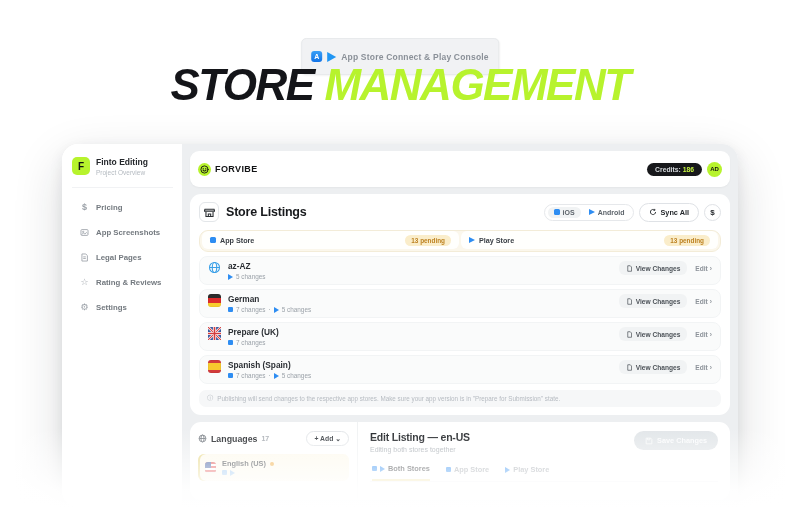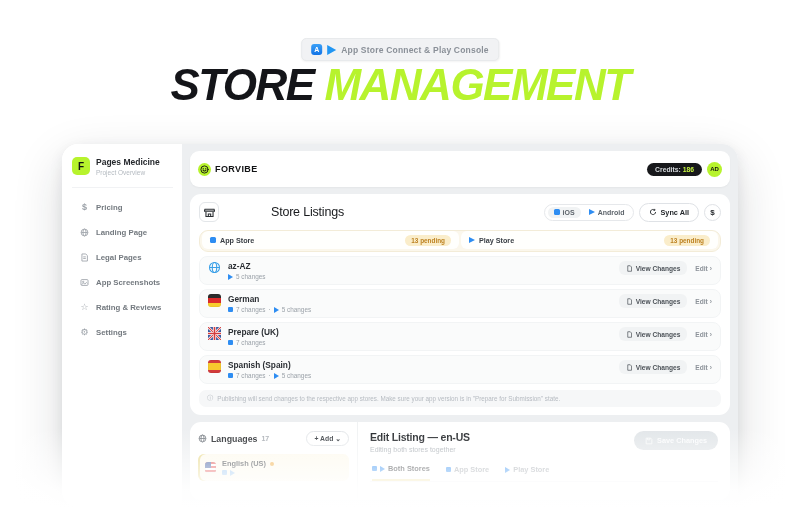--- a/index.html
+++ b/index.html
@@ -2,21 +2,21 @@
 <html><head>
 <meta charset="utf-8">
 <style>
   * { margin:0; padding:0; box-sizing:border-box; }
   html,body { width:800px; height:507px; overflow:hidden; background:#fff;
     font-family:"Liberation Sans","DejaVu Sans",sans-serif; position:relative; }
 
   
   .hero-badge { position:absolute; top:38px; left:50%; transform:translateX(-50%);
     display:flex; align-items:center; gap:5px; background:#f1f2f4; border:1px solid #e8eaec;
-    border-radius:5px; padding:5px 9px; box-shadow:0 1px 2px rgba(0,0,0,.05); }
+    border-radius:5px; padding:12px 9px; box-shadow:0 1px 2px rgba(0,0,0,.05); }
   .hero-badge .txt { font-size:8.5px; font-weight:700; color:#8a9098; letter-spacing:.2px; }
   .as-icon { width:11px; height:11px; background:linear-gradient(180deg,#3aa0f7,#1273e6);
     border-radius:3px; color:#fff; font-size:7px; font-weight:800; display:flex;
     align-items:center; justify-content:center; line-height:1; }
   .gp-icon { width:0; height:0; border-style:solid; border-width:5.5px 0 5.5px 9px;
     border-color:transparent transparent transparent #2196f3; }
   .hero-title { position:absolute; top:60px; left:0; width:100%; text-align:center;
     font-size:44px; font-weight:bold; font-style:italic; letter-spacing:-1.5px;
     color:#141519; white-space:nowrap; }
   .hero-title .accent { color:#b7f32d; }
@@ -57,21 +57,21 @@
   .credits .cl { color:#d6dade; font-weight:600; }
   .credits .cv { color:#c7f542; font-weight:800; }
   .avatar { width:15px; height:15px; border-radius:50%; background:#b7f32d; color:#111;
     font-size:6px; font-weight:800; display:flex; align-items:center; justify-content:center; }
 
   .panel { background:#fff; border-radius:11px; padding:8px 9px; margin-top:7px; }
 
   .head-row { display:flex; align-items:center; }
   .h-icon { width:20px; height:20px; border:1px solid #e3e6e9; border-radius:6px;
     display:flex; align-items:center; justify-content:center; margin-right:7px; color:#2b2f33; }
-  .h-title { font-size:12.5px; font-weight:400; color:#17191c; letter-spacing:-.2px;margin-left:45px; }
+  .h-title { font-size:12.5px; font-weight:700; color:#17191c; letter-spacing:-.2px; }
   .h-sub { font-size:7.3px; color:#9aa1a8; margin-top:2px; }
   .head-ctrl { margin-left:auto; display:flex; align-items:center; gap:5px; }
   .seg { display:flex; align-items:center; background:#fff; border:1px solid #e6e8eb;
     border-radius:999px; padding:2px 3px; gap:2px; }
   .seg-opt { display:flex; align-items:center; gap:3px; font-size:7px; font-weight:600;
     color:#5d646b; padding:2px 6px; border-radius:999px; }
   .seg-opt.on { background:#f1f3f4; }
   .mini-as { width:6px; height:6px; border-radius:1.5px; background:#2e8df2; flex-shrink:0; }
   .mini-gp { width:0; height:0; border-style:solid; border-width:3.5px 0 3.5px 6px;
     border-color:transparent transparent transparent #2e8df2; flex-shrink:0; }
@@ -167,58 +167,48 @@
   <span>STORE</span>
   <span class="accent">MANAGEMENT</span>
 </div>
 
 <div class="window">
 
   <aside class="sidebar">
     <div class="project">
       <div class="logo-sq">F</div>
       <div>
-        <div class="p-name">Pages Medicine</div>
+        <div class="p-name">Finto Editing</div>
         <div class="p-sub">Project Overview</div>
       </div>
     </div>
     <div class="side-div"></div>
 
     <div class="side-item">
       <span class="s-ic">$</span>
       <span>Pricing</span>
-    </div>
-    <div class="side-item">
-      <span class="s-ic">
-        <svg width="9" height="9" viewBox="0 0 14 14" fill="none" stroke="currentColor" stroke-width="1.3">
-            <circle cx="7" cy="7" r="5.3"></circle>
-            <ellipse cx="7" cy="7" rx="2.4" ry="5.3"></ellipse>
-            <path d="M1.8 7h10.4"></path>
-          </svg>
-      </span>
-      <span>Landing Page</span>
-    </div>
-    <div class="side-item">
-      <span class="s-ic">
-        <svg width="9" height="9" viewBox="0 0 14 14" fill="none" stroke="currentColor" stroke-width="1.3">
-            <path d="M3 1.5h6l2.5 2.5v8.5H3z"></path>
-            <path d="M5 6h4M5 8.5h4"></path>
-          </svg>
-      </span>
-      <span>Legal Pages</span>
     </div>
     <div class="side-item">
       <span class="s-ic">
         <svg width="9" height="9" viewBox="0 0 14 14" fill="none" stroke="currentColor" stroke-width="1.3">
             <rect x="1.5" y="2.5" width="11" height="9" rx="1.5"></rect>
             <circle cx="5" cy="6" r="1"></circle>
             <path d="M2.5 10.5l3-3 2 2 2.5-2.5 1.5 1.5"></path>
           </svg>
       </span>
       <span>App Screenshots</span>
+    </div>
+    <div class="side-item">
+      <span class="s-ic">
+        <svg width="9" height="9" viewBox="0 0 14 14" fill="none" stroke="currentColor" stroke-width="1.3">
+            <path d="M3 1.5h6l2.5 2.5v8.5H3z"></path>
+            <path d="M5 6h4M5 8.5h4"></path>
+          </svg>
+      </span>
+      <span>Legal Pages</span>
     </div>
     <div class="side-item">
       <span class="s-ic">☆</span>
       <span>Rating &amp; Reviews</span>
     </div>
     <div class="side-item">
       <span class="s-ic">⚙</span>
       <span>Settings</span>
     </div>
   </aside>

